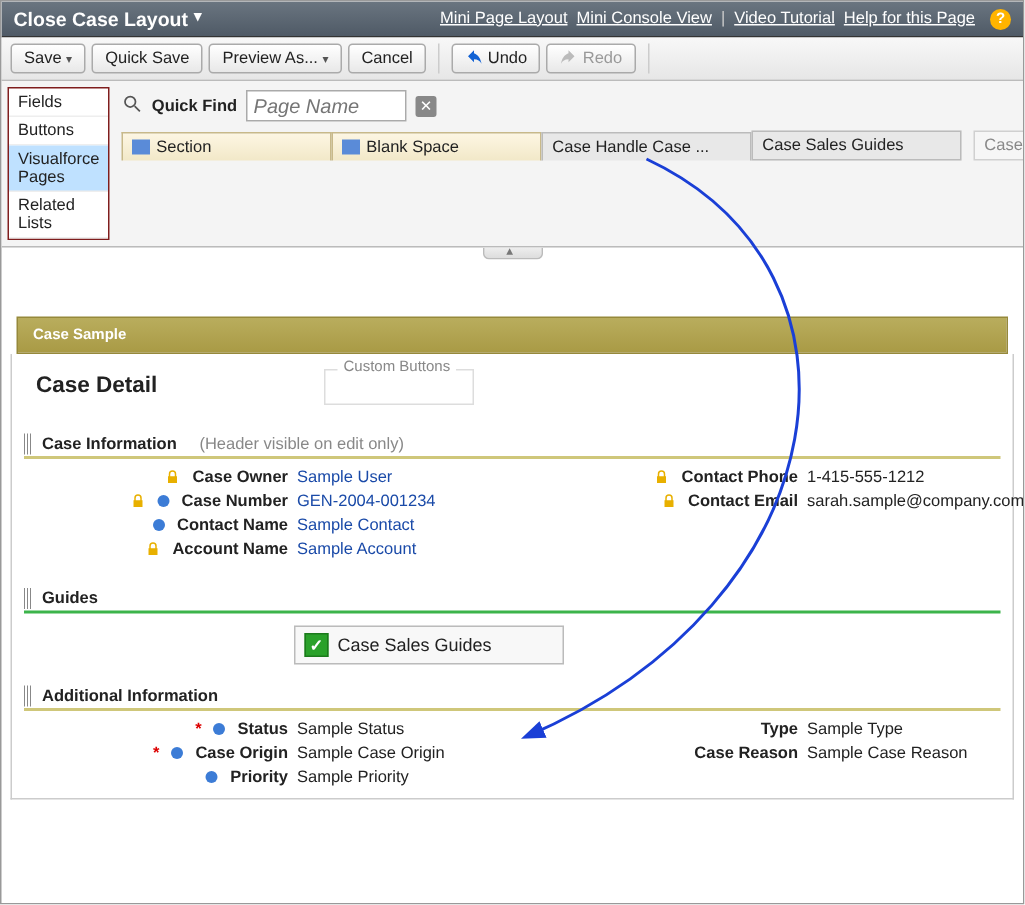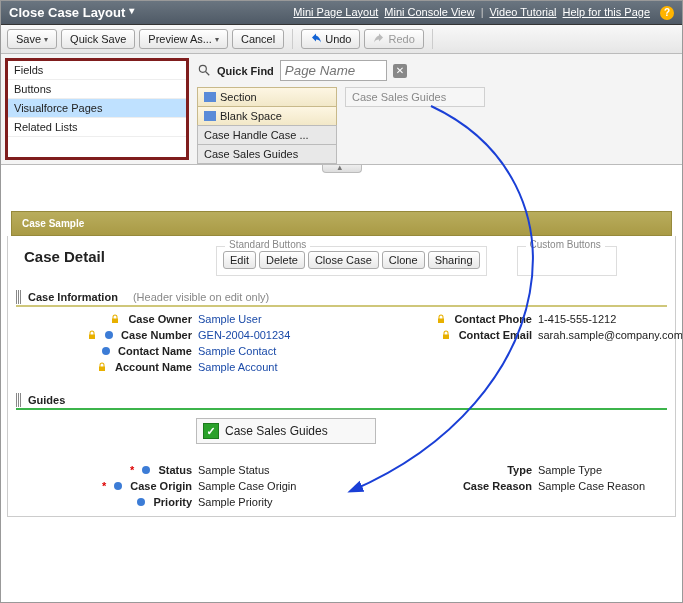--- a/index.html
+++ b/index.html
@@ -12,31 +12,31 @@
   .header-links a { color:#fff; text-decoration:underline; cursor:pointer;}
   .header-links .sep { color:#ccc;}
   .help-icon { width:14px;height:14px;background:#ffb400;border-radius:50%;color:#fff;display:inline-flex;align-items:center;justify-content:center;font-weight:bold;font-size:10px;margin-left:4px;}
   .toolbar { background: linear-gradient(#f8f8f8,#e6e6e6); border-bottom:1px solid #bbb; padding:4px 6px; display:flex; gap:4px; align-items:center;}
   .btn { background:linear-gradient(#fff,#e8e8e8); border:1px solid #aaa; border-radius:3px; padding:3px 8px; font-size:11px; cursor:pointer; display:inline-flex; align-items:center; gap:3px; color:#222;}
   .btn .dd { font-size:8px; color:#555;}
   .btn.undo svg, .btn.redo svg { width:12px;height:12px;}
   .btn.disabled { color:#999;}
   .vsep { width:1px; height:20px; background:#ccc; margin:0 4px;}
   .palette { display:flex; border-bottom:1px solid #bbb; background:#f4f4f4;}
-  .sidebar { width:184px; border:3px solid #7f1d1d; margin:4px; background:#fff;}
+  .sidebar { width:160px; border:1px solid #7f1d1d; margin:4px; background:#fff;}
   .sidebar-item { padding:3px 6px; border-bottom:1px solid #eee; cursor:pointer;}
   .sidebar-item.selected { background:#bfe1ff;}
   .palette-main { flex:1; padding:6px 8px 0 4px; position:relative;}
   .qf { display:flex; align-items:center; gap:6px; margin-bottom:6px;}
   .qf .mag svg{width:14px;height:14px;}
   .qf-label { font-weight:bold;}
   .qf-input { padding:2px 4px; border:1px solid #aaa; width:107px; color:#888; font-style:italic; background:#fff;}
   .qf-clear { width:14px;height:14px;background:#888;color:#fff;border-radius:2px;display:flex;align-items:center;justify-content:center;font-size:10px;cursor:pointer;}
   .chips-row { display:flex; gap:8px;}
-  .chip-col { display:flex; flex-direction:column; gap:0;align-items:center;}
+  .chip-col { display:flex; flex-direction:row; gap:0;align-items:center;}
   .chip { border:1px solid #c8b98a; background:linear-gradient(#fdf6e3,#f2e8c8); padding:3px 6px; width:140px; font-size:11px; display:flex; align-items:center; gap:4px; cursor:grab; border-bottom:none;}
   .chip:last-child{border-bottom:1px solid #c8b98a;}
   .chip.plain{background:#e8e8e8;border-color:#bbb;}
   .chip .ci { width:12px;height:10px;background:#5a8bd8;display:inline-block;}
   .drop-slot { border:1px solid #d0d0d0; background:#f6f6f6; color:#888; padding:3px 6px; width:140px; font-size:11px;}
   .collapser { text-align:center; padding:0;}
   .collapser .grip { width:40px; height:8px; margin:0 auto; background:linear-gradient(#eee,#ddd); border:1px solid #bbb; border-top:none; border-radius:0 0 4px 4px; position:relative;}
   .collapser .grip::after{content:"▴";position:absolute;left:15px;top:-3px;font-size:9px;color:#777;}
   .gap { height:38px;}
   .titlebar { background:linear-gradient(#b9ad5d,#a99a45); color:#fff; font-weight:bold; padding:6px 10px; font-size:10px; margin:0 10px; border:1px solid #96893b;}
@@ -157,28 +157,20 @@
     </div>
 
 <div class="gap"></div>
 
 <div class="titlebar">Case Sample</div>
 
 <div class="detail">
   <div class="detail-head">
     <div class="detail-title">Case Detail</div>
     <div class="btn-sets">
-      <div class="fs">
-        <div class="fs-legend">Standard Buttons</div>
-        <span class="btn">Edit</span>
-        <span class="btn">Delete</span>
-        <span class="btn">Close Case</span>
-        <span class="btn">Clone</span>
-        <span class="btn">Sharing</span>
-      </div>
       <div class="fs empty">
         <div class="fs-legend">Custom Buttons</div>
         &nbsp;
       </div>
     </div>
   </div>
 
   <div class="sec">
     <div class="sec-head"><span class="sec-stripe"></span><span class="sec-title">Case Information</span>&nbsp;<span class="sec-sub">(Header visible on edit only)</span></div>
     <div class="grid">
@@ -238,20 +230,24 @@
           <span class="sec-stripe"></span>
           <span class="sec-title">Guides</span>
         </div>
     <div class="guides-box">
       <span class="check">✓</span>
       <span>Case Sales Guides</span>
     </div>
   </div>
 
   <div class="sec">
+    <div class="sec-head">
+          <span class="sec-stripe"></span>
+          <span class="sec-title">Additional Information</span>
+        </div>
     <div class="grid">
       <div class="lbl">
             <span class="req">*</span>
             <span class="dot"></span>
             <span>Status</span>
           </div>
       <div class="val plain">Sample Status</div>
       <div class="lbl">
             <span>Type</span>
           </div>

